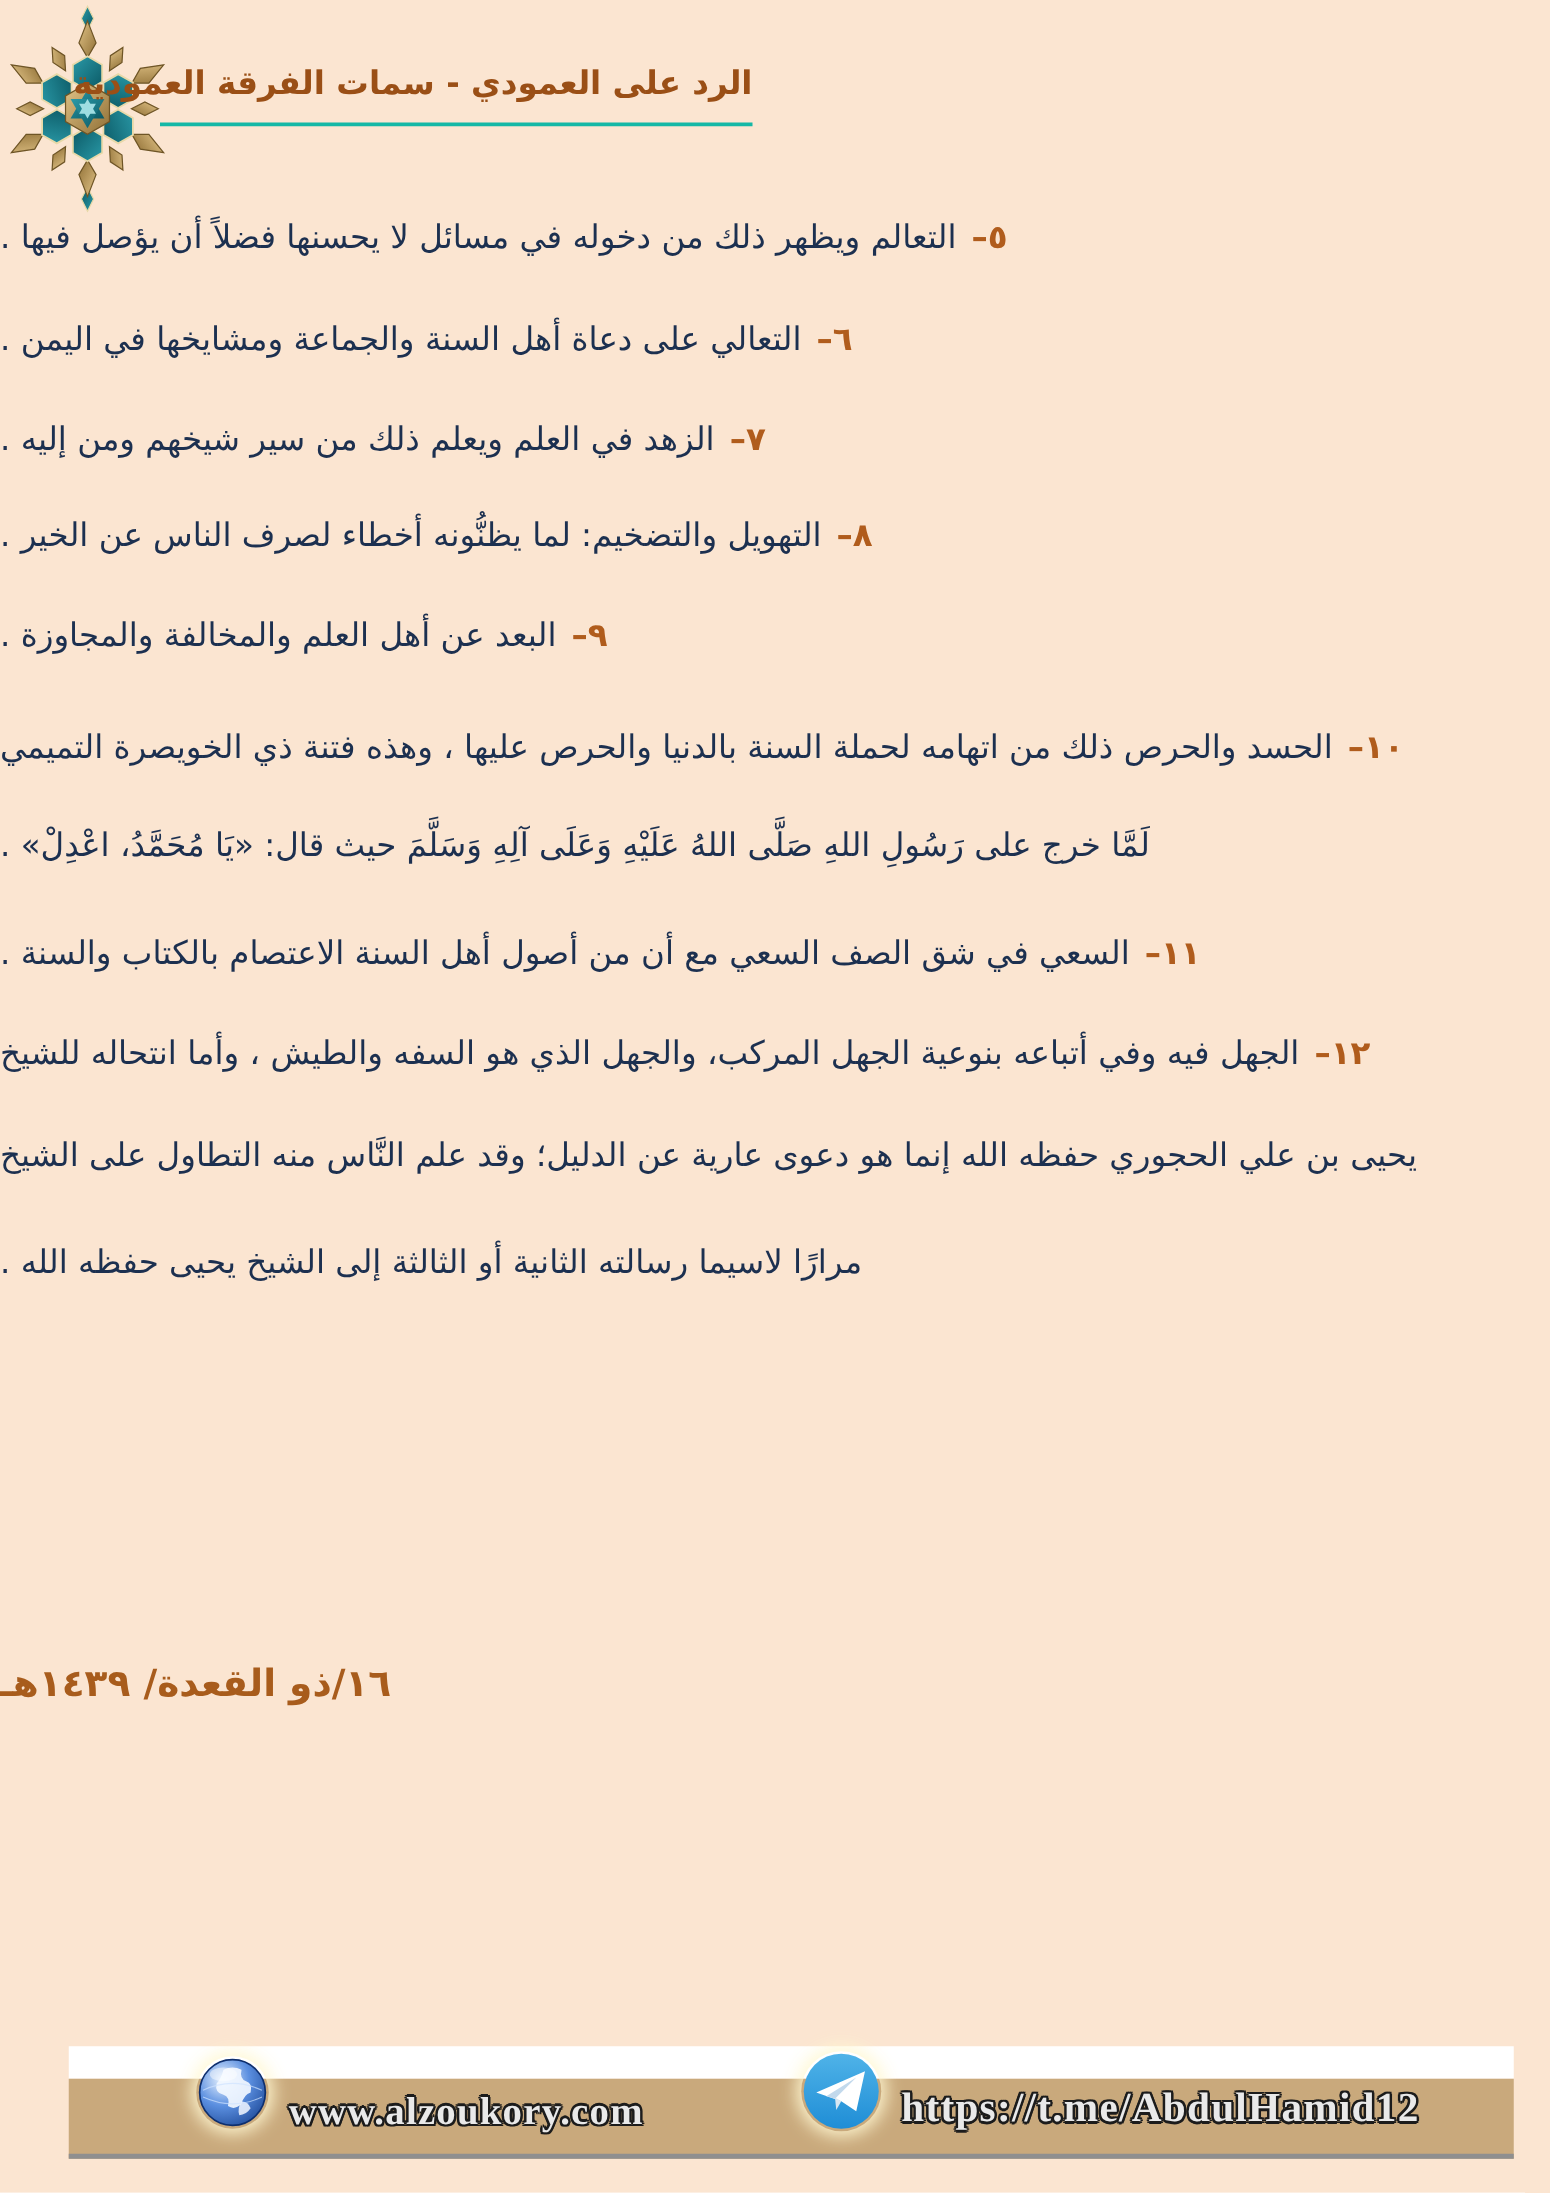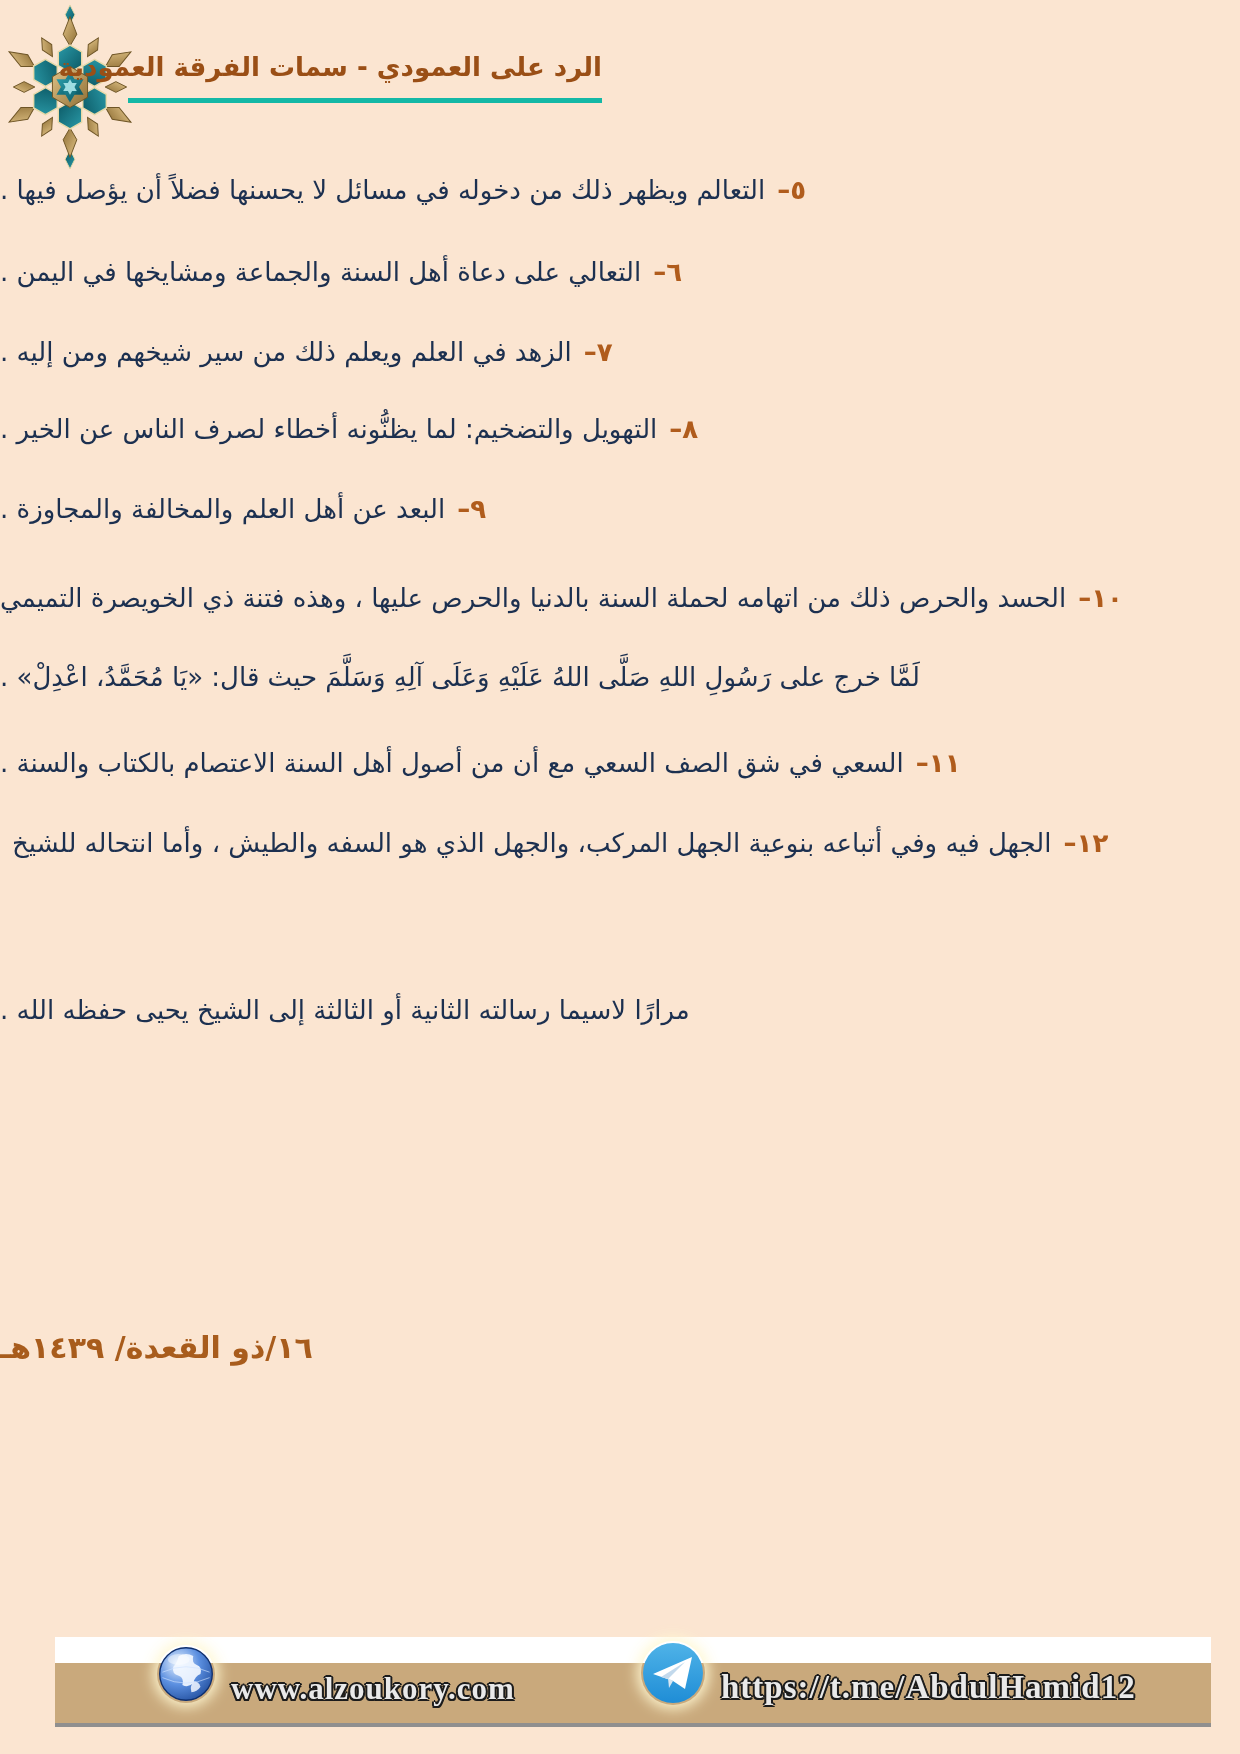--- a/index.html
+++ b/index.html
@@ -12,21 +12,21 @@
     direction:rtl;
   }
   
   .logo{position:absolute;left:6px;top:4px;width:128px;height:166px;}
   .header-title{
     position:absolute;left:128px;top:52px;width:474px;
     text-align:center;
     font-size:26px;font-weight:bold;
     color:#9a4f16;
     padding-bottom:16px;
-    border-bottom:5px solid #14b8a6;
+    border-bottom:3px solid #14b8a6;
     direction:rtl;
     white-space:nowrap;
   }
   
   .line{
     position:absolute;left:0;right:0;
     color:#1c3050;
     font-size:26px;
     white-space:nowrap;
     direction:rtl;
@@ -34,21 +34,21 @@
   }
   .num{color:#b05c1c;font-weight:bold;margin-left:12px;}
   .l-i5 {top:175px;padding-right:272px;}
   .l-i6 {top:257px;padding-right:272px;}
   .l-i7 {top:337px;padding-right:272px;}
   .l-i8 {top:414px;padding-right:272px;}
   .l-i9 {top:494px;padding-right:272px;}
   .l-i10a{top:583px;padding-right:52px;}
   .l-i10b{top:662px;padding-right:195px;}
   .l-i11{top:748px;padding-right:52px;}
-  .l-i12a{top:828px;padding-right:52px;padding-left:12px;}
+  .l-i12a{top:828px;padding-right:52px;}
   .l-i12b{top:910px;padding-right:100px;}
   .l-i12c{top:995px;padding-right:80px;}
   .date-line{
     position:absolute;left:0;right:0;top:1330px;
     text-align:left;
     color:#a85c1c;font-size:30px;font-weight:bold;
     direction:rtl;
   }
   
   .footer{position:absolute;left:42px;top:1637px;width:1156px;height:92px;direction:ltr;margin-left:13px;}
@@ -190,20 +190,23 @@
     <span class="num">١٠–</span><span>الحسد والحرص ذلك من اتهامه لحملة السنة بالدنيا والحرص عليها ، وهذه فتنة ذي الخويصرة التميمي</span>
   </div>
   <div class="line l-i10b">
     <span>لَمَّا خرج على رَسُولِ اللهِ صَلَّى اللهُ عَلَيْهِ وَعَلَى آلِهِ وَسَلَّمَ حيث قال: «يَا مُحَمَّدُ، اعْدِلْ» .</span>
   </div>
   <div class="line l-i11">
     <span class="num">١١–</span><span>السعي في شق الصف السعي مع أن من أصول أهل السنة الاعتصام بالكتاب والسنة .</span>
   </div>
   <div class="line l-i12a">
     <span class="num">١٢–</span><span>الجهل فيه وفي أتباعه بنوعية الجهل المركب، والجهل الذي هو السفه والطيش ، وأما انتحاله للشيخ</span>
+  </div>
+  <div class="line l-i12b">
+    <span>يحيى بن علي الحجوري حفظه الله إنما هو دعوى عارية عن الدليل؛ وقد علم النَّاس منه التطاول على الشيخ</span>
   </div>
   <div class="line l-i12c">
     <span>مرارًا لاسيما رسالته الثانية أو الثالثة إلى الشيخ يحيى حفظه الله .</span>
   </div>
 
   <div class="date-line">١٦/ذو القعدة/ ١٤٣٩هـ</div>
 
   <div class="footer">
     <div class="footer-white"></div>
     <div class="footer-tan"></div>

